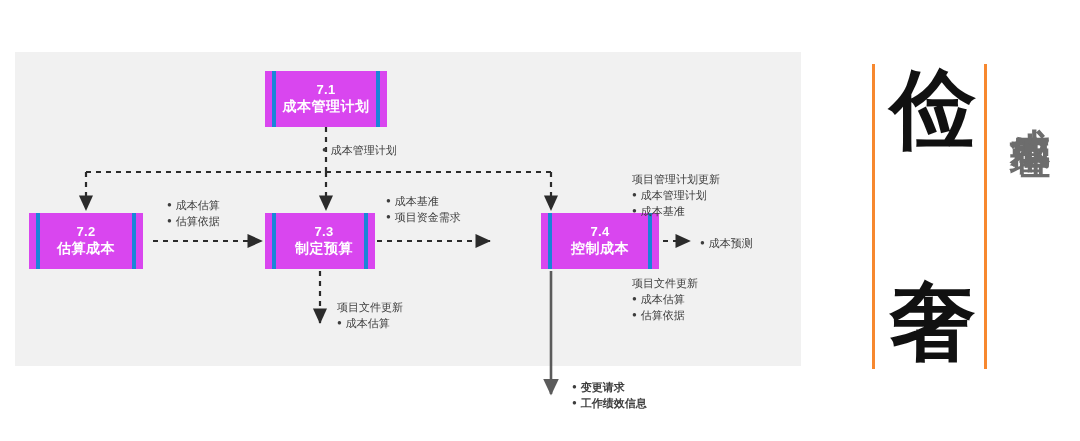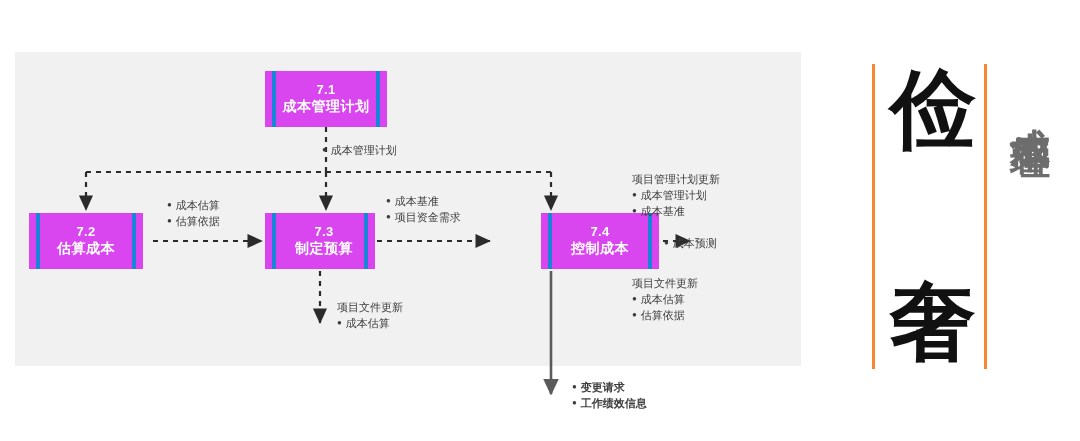--- a/index.html
+++ b/index.html
@@ -53,21 +53,21 @@
   .ann .hd{display:block;}
   .ann .li{display:block;}
   .ann .li::before{content:"\25CF";font-size:8px;margin-right:4px;position:relative;top:-2px;}
 
   #a-plan{left:322px;top:143px;}
   #a-est{left:167px;top:198px;}
   #a-base{left:386px;top:194px;}
   #a-pmplan{left:632px;top:172px;}
   #a-docs-right{left:632px;top:276px;}
   #a-docs-bottom{left:337px;top:300px;}
-  #a-forecast{left:664px;top:236px;}
+  #a-forecast{left:700px;top:236px;}
   #a-change{left:572px;top:380px;font-weight:bold;}
 
   
   .rail{position:absolute;width:3px;background:#f7882f;}
   #rail-l{left:872px;top:64px;height:305px;}
   #rail-r{left:984px;top:64px;height:305px;}
 
   .bigchar{
     position:absolute;color:#111111;font-weight:bold;
     font-family:"DejaVu Sans","Liberation Sans",sans-serif;

